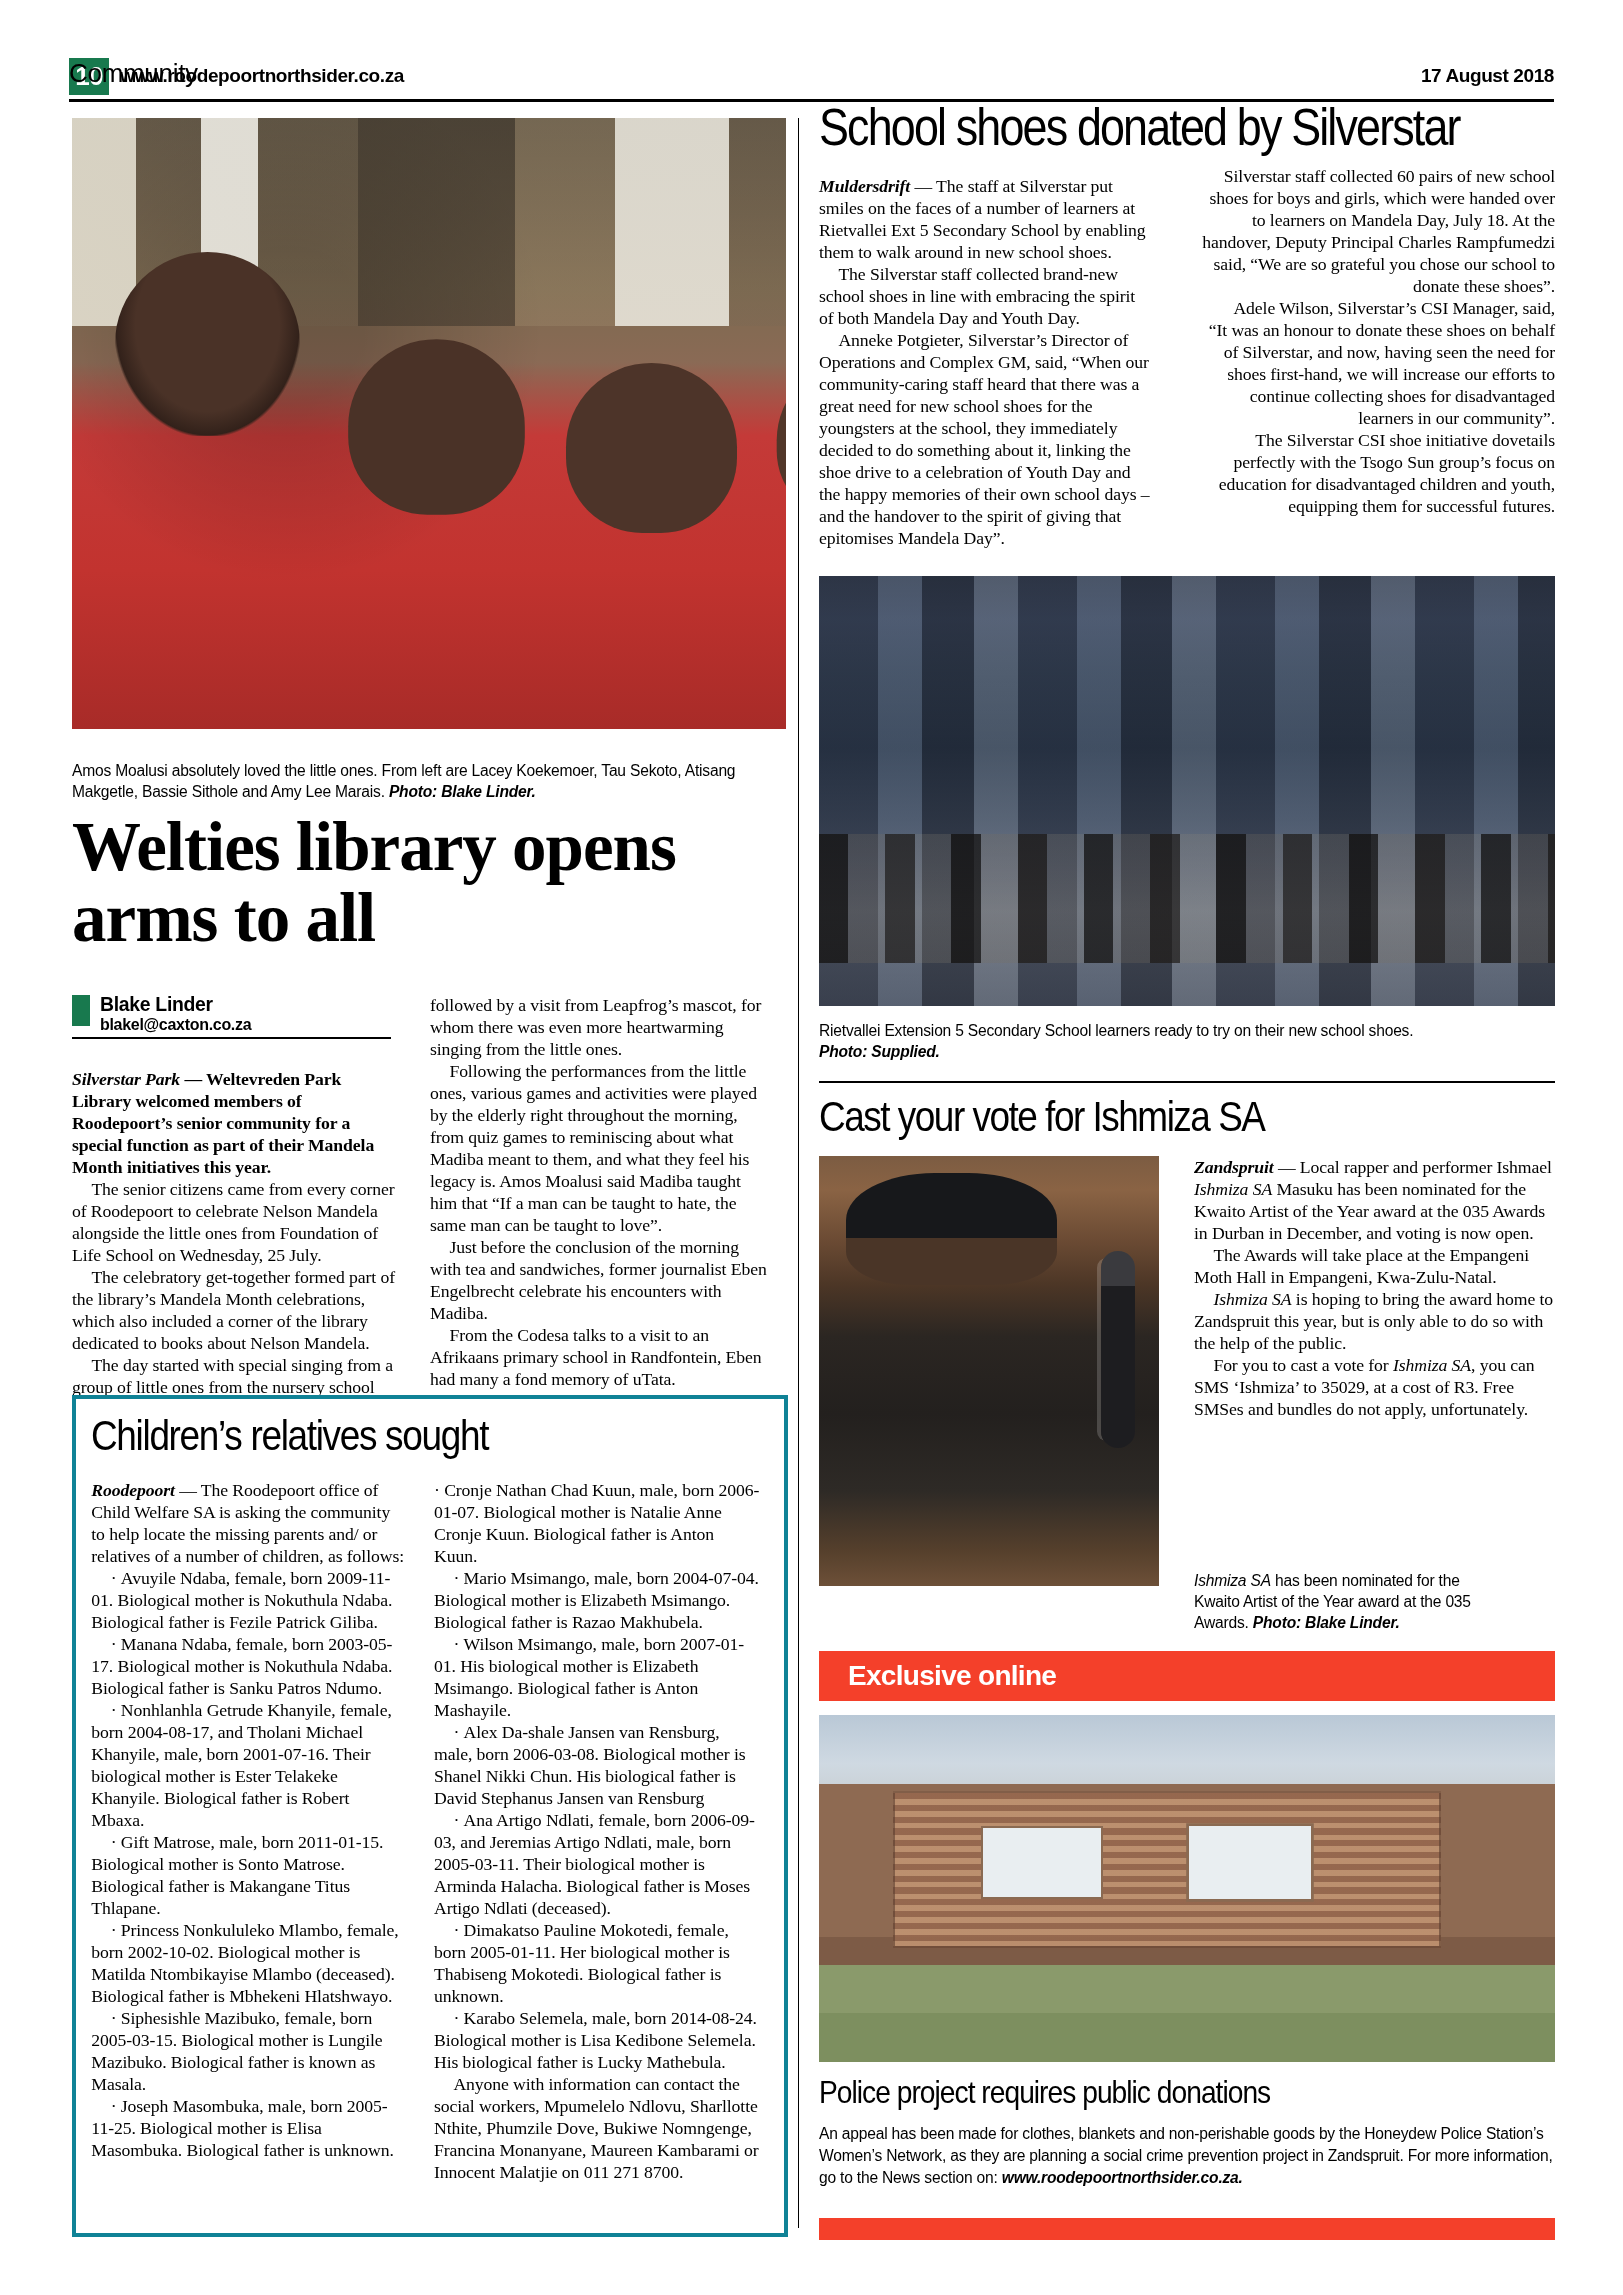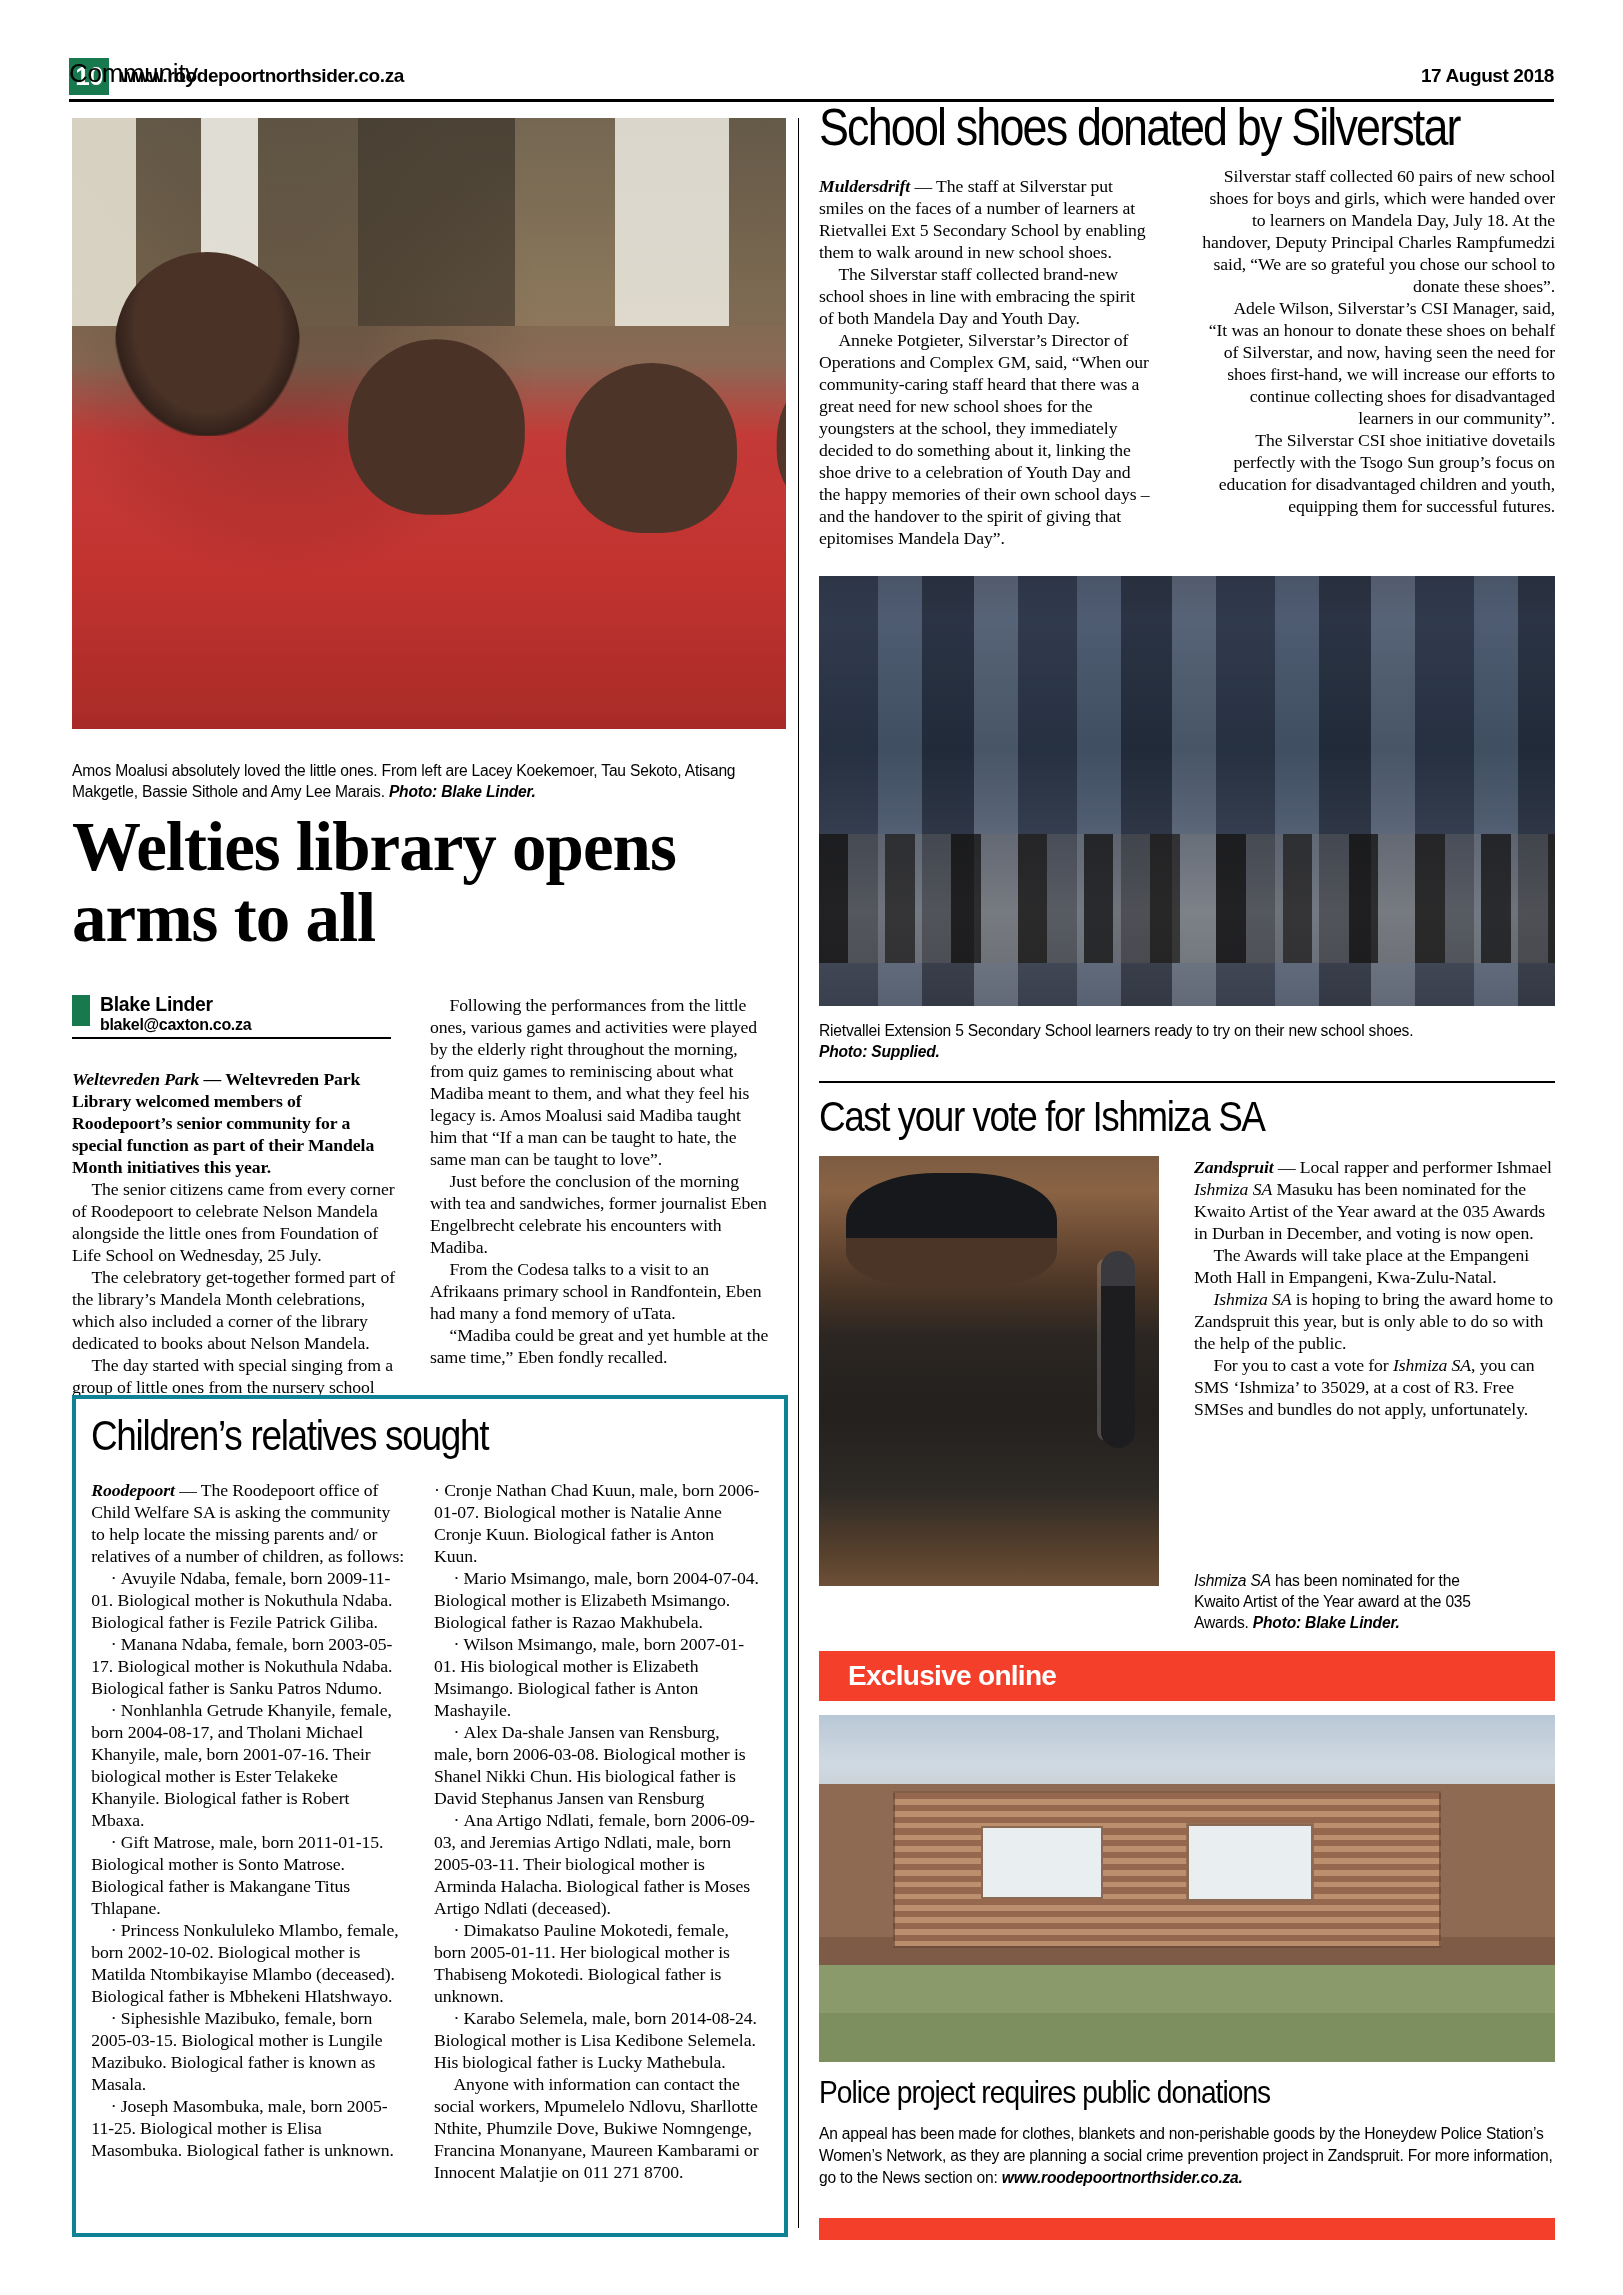--- a/index.html
+++ b/index.html
@@ -206,27 +206,28 @@
   <div class="hl-serif" style="position:absolute;left:72px;top:812px;width:722px;">Welties library opens arms to all</div>
 
   <div class="byline" style="left:72px;top:994px;width:319px;height:46px;">
     <div class="sq"></div>
     <div class="nm">Blake Linder</div>
     <div class="em">blakel@caxton.co.za</div>
     <div class="rule"></div>
   </div>
 
   <div class="body-col" style="position:absolute;left:72px;top:1068px;width:325px;">
-    <p class="noindent"><span class="loc">Weltevreden Park</span><span class="lead"> <span>—</span> <span>Weltevreden Park Library welcomed members of Roodepoort’s senior community for a special function as part of their Mandela Month initiatives this year.</span></span></p>
+    <p class="noindent"><span class="loc">Silverstar Park</span><span class="lead"> <span>—</span> <span>Weltevreden Park Library welcomed members of Roodepoort’s senior community for a special function as part of their Mandela Month initiatives this year.</span></span></p>
     <p>The senior citizens came from every corner of Roodepoort to celebrate Nelson Mandela alongside the little ones from Foundation of Life School on Wednesday, 25 July.</p>
     <p>The celebratory get-together formed part of the library’s Mandela Month celebrations, which also included a corner of the library dedicated to books about Nelson Mandela.</p>
     <p>The day started with special singing from a group of little ones from the nursery school that warmed the hearts of every senior citizen in the room. Their precious singing was</p>
   </div>
 
   <div class="body-col" style="position:absolute;left:430px;top:994px;width:342px;">
+    <p class="noindent">followed by a visit from Leapfrog’s mascot, for whom there was even more heartwarming singing from the little ones.</p>
     <p>Following the performances from the little ones, various games and activities were played by the elderly right throughout the morning, from quiz games to reminiscing about what Madiba meant to them, and what they feel his legacy is. Amos Moalusi said Madiba taught him that “If a man can be taught to hate, the same man can be taught to love”.</p>
     <p>Just before the conclusion of the morning with tea and sandwiches, former journalist Eben Engelbrecht celebrate his encounters with Madiba.</p>
     <p>From the Codesa talks to a visit to an Afrikaans primary school in Randfontein, Eben had many a fond memory of uTata.</p>
     <p>“Madiba could be great and yet humble at the same time,” Eben fondly recalled.</p>
   </div>
 
   <div class="teal-box" style="left:72px;top:1395px;width:716px;height:842px;">
 
     <div class="hl-sans" style="position:absolute;left:15.3px;top:15.3px;width:764px;font-size:42px;">Children’s relatives sought</div>
 

